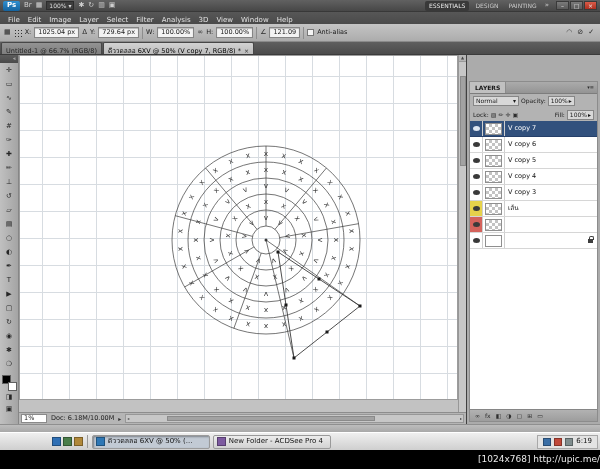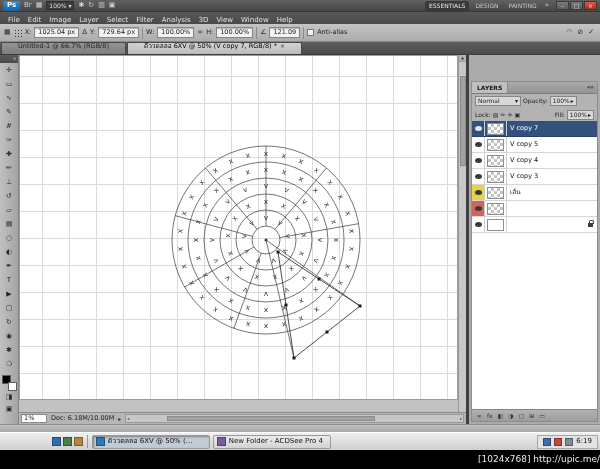--- a/index.html
+++ b/index.html
@@ -35,21 +35,21 @@
     display:flex;align-items:center;padding:0 3px;font-size:6.5px;white-space:nowrap;}
   .opt-icon{font-size:7px;color:#2c2c2c;}
   .refpoint{width:8px;height:8px;background-image:radial-gradient(#2f2f2f 34%,transparent 36%);background-size:3px 3px;background-position:0 0;}
   .opt-sep{width:1px;height:12px;background:#8d8d8d;}
   .checkbox{width:7px;height:7px;background:#f4f4f4;border:1px solid #777;}
   .opt-right{margin-left:auto;display:flex;align-items:center;gap:5px;padding-right:2px;}
 
   
   .tabbar{position:absolute;left:0;top:42px;right:0;height:13px;background:linear-gradient(#5f5f5f,#4b4b4b);
     border-bottom:1px solid #3b3b3b;display:flex;align-items:flex-end;padding-left:1px;}
-  .tab{height:12px;display:flex;align-items:flex-start;padding:0 16px;font-size:6.5px;color:#1f1f1f;margin-right:1px;
+  .tab{height:12px;display:flex;align-items:flex-end;padding:0 4px;font-size:6.5px;color:#1f1f1f;margin-right:1px;
     background:linear-gradient(#939393,#7e7e7e);border:1px solid #474747;border-bottom:none;border-radius:2px 2px 0 0;white-space:nowrap;}
   .tab.active{background:linear-gradient(#d2d2d2,#bcbcbc);color:#000;}
   .tab-close{margin-left:3px;font-size:6px;color:#333;}
 
   
   .main{position:absolute;left:0;top:55px;right:0;bottom:37px;background:#bdbdbd;}
   .app-bottom{position:absolute;left:0;right:0;bottom:0;height:8px;background:linear-gradient(#bdbdbd,#a8a8a8);border-top:1px solid #8f8f8f;}
 
   
   .toolbar{position:absolute;left:0;top:0;width:19px;bottom:8px;background:linear-gradient(90deg,#c0c0c0,#a4a4a4);
@@ -75,21 +75,21 @@
   
   .statusbar{position:absolute;left:0;right:0;bottom:0;height:12px;background:#b5b5b5;border-top:1px solid #8d8d8d;
     display:flex;align-items:center;gap:4px;padding:0 2px;font-size:6.5px;color:#1c1c1c;}
   .zoom-field{background:#fff;border:1px solid #8a8a8a;height:9px;display:flex;align-items:center;padding:0 2px;width:26px;}
   .doc-arrow{font-size:6px;color:#333;}
   .hscroll{flex:1;height:9px;background:#c7c7c7;border:1px solid #979797;position:relative;display:flex;align-items:center;
     justify-content:space-between;font-size:4px;color:#444;padding:0 1px;}
   .hs-thumb{position:absolute;left:12%;width:62%;top:1px;bottom:1px;background:#a2a2a2;border:1px solid #8a8a8a;}
 
   
-  .dock{position:absolute;right:0;top:0;width:134px;bottom:8px;background:#ababab;border-left:3px solid #404040;}
+  .dock{position:absolute;right:0;top:0;width:134px;bottom:8px;background:#ababab;border-left:1px solid #404040;}
   .panel{position:absolute;left:2px;right:2px;top:26px;bottom:2px;background:#b3b3b3;border:1px solid #8c8c8c;}
   .panel-header{height:12px;background:linear-gradient(#ababab,#949494);border-bottom:1px solid #7d7d7d;display:flex;align-items:center;}
   .panel-tab{background:#c0c0c0;height:100%;display:flex;align-items:center;padding:0 5px;font-size:6px;font-weight:bold;color:#161616;border-right:1px solid #8c8c8c;}
   .panel-menu{margin-left:auto;padding-right:3px;font-size:5px;color:#2e2e2e;}
   .blend-row{height:14px;display:flex;align-items:center;gap:2px;padding:0 3px;font-size:6px;color:#1b1b1b;}
   .dropdown{background:#d8d8d8;border:1px solid #868686;height:10px;display:flex;align-items:center;justify-content:space-between;
     padding:0 2px;font-size:6px;width:46px;}
   .spin{background:#d8d8d8;border:1px solid #868686;height:10px;display:flex;align-items:center;gap:1px;padding:0 2px;font-size:6px;}
   .lock-row{height:13px;display:flex;align-items:center;gap:2px;padding:0 3px;font-size:6px;color:#1b1b1b;}
   .mini-icon{font-size:6px;color:#2e2e2e;}
@@ -434,20 +434,29 @@
             </div>
             <div class="name-cell">V copy 7</div>
           </div>
           <div class="layer-row">
             <div class="eye-cell">
               <span class="eye"></span>
             </div>
             <div class="thumb-cell">
               <div class="thumb checker"></div>
             </div>
+            <div class="name-cell">V copy 6</div>
+          </div>
+          <div class="layer-row">
+            <div class="eye-cell">
+              <span class="eye"></span>
+            </div>
+            <div class="thumb-cell">
+              <div class="thumb checker"></div>
+            </div>
             <div class="name-cell">V copy 5</div>
           </div>
           <div class="layer-row">
             <div class="eye-cell">
               <span class="eye"></span>
             </div>
             <div class="thumb-cell">
               <div class="thumb checker"></div>
             </div>
             <div class="name-cell">V copy 4</div>

